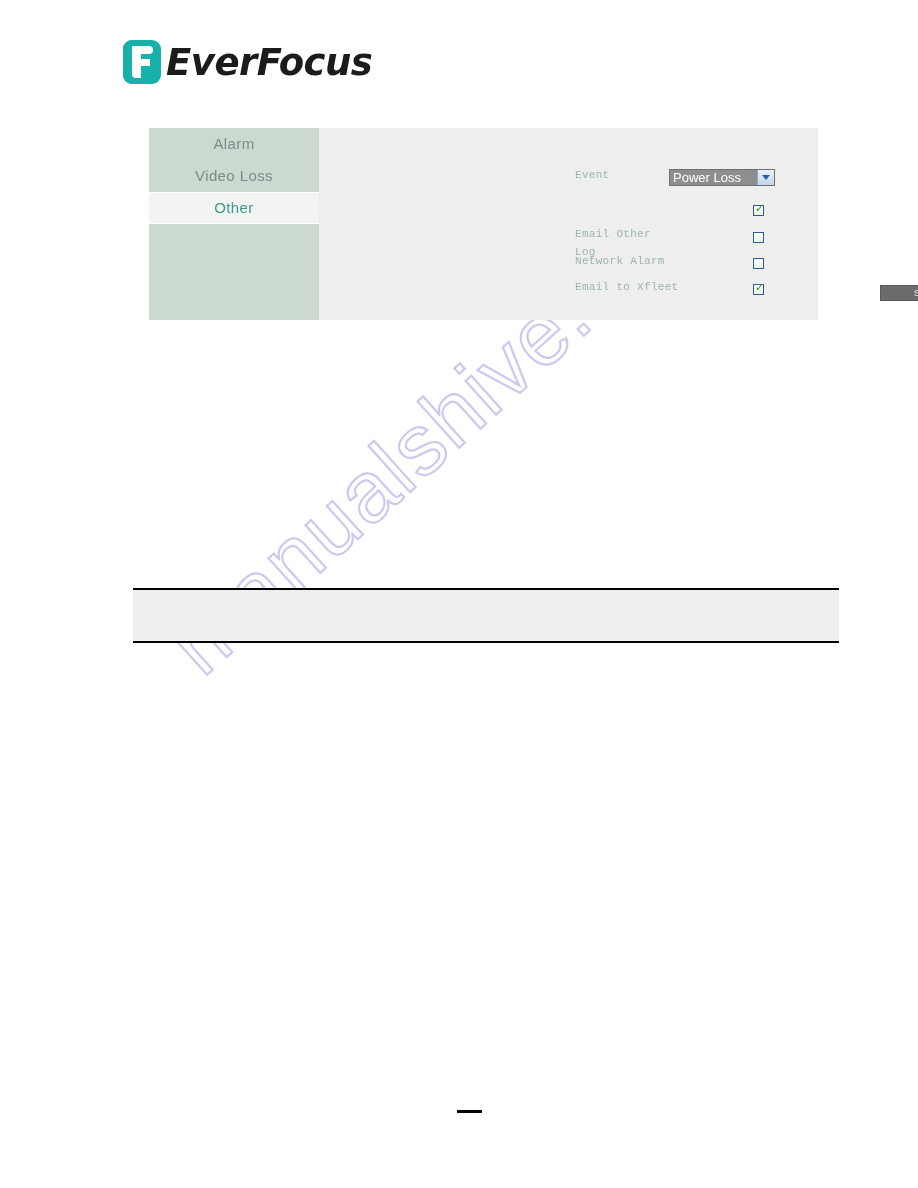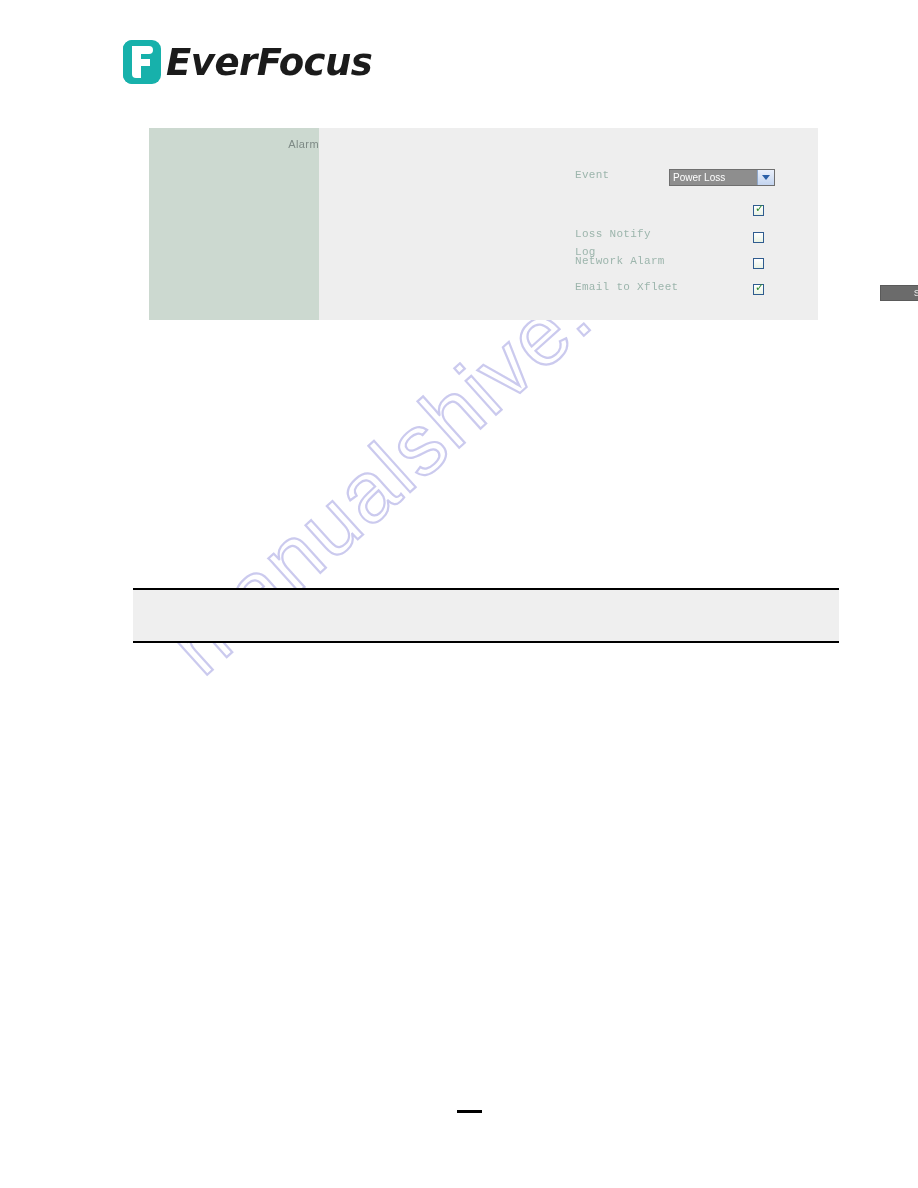--- a/index.html
+++ b/index.html
@@ -122,23 +122,23 @@
     position: absolute;
     left: 0;
     top: 0;
     width: 170px;
     height: 192px;
     background: #ccd9d0;
   }
   .nav-item {
     height: 32px;
     line-height: 32px;
-    text-align: right;
-    font-family: "Liberation Sans", sans-serif;
-    font-size: 11px;
+    text-align: center;
+    font-family: "Liberation Sans", sans-serif;
+    font-size: 15px;
     color: #7e8a86;
     letter-spacing: .4px;
     background: #ccd9d0;
     white-space: nowrap;
   }
   .nav-item.selected {
     background: #f2f4f2;
     color: #3e9a8d;
     border-top: 1px solid #ffffff;
     border-bottom: 1px solid #ffffff;
@@ -182,21 +182,21 @@
     background: #8e8e8e;
     border: 1px solid #6f6f6f;
     display: flex;
     align-items: center;
     overflow: hidden;
   }
   #event-select .sel-value {
     flex: 1 1 auto;
     padding-left: 3px;
     font-family: "Liberation Sans", sans-serif;
-    font-size: 10px;
+    font-size: 13px;
     color: #ffffff;
     line-height: 15px;
     white-space: nowrap;
     overflow: hidden;
   }
   #event-select .sel-arrow {
     flex: 0 0 auto;
     width: 16px;
     height: 15px;
     background: linear-gradient(#eaf0fb, #c3d4ef);
@@ -299,40 +299,42 @@
     <div class="f-mid"></div>
     <div class="f-notch"></div>
   </div>
   <div id="logo-word">EverFocus</div>
 </div>
 
 <div id="settings-panel">
 
   <div id="nav-sidebar">
     <div class="nav-item">Alarm</div>
+    <div class="nav-item">Video Loss</div>
+    <div class="nav-item selected">Other</div>
     <div class="nav-item filler"></div>
   </div>
 
   <div id="form-area">
 
     <div class="field-label" id="label-event">Event</div>
 
     <div id="event-select">
       <div class="sel-value">Power Loss</div>
       <div class="sel-arrow">
           <span class="caret"></span>
         </div>
     </div>
 
     <div class="field-label" id="label-log">Log</div>
     <div class="cbx" id="cbx-log">
       <span class="tick">✓</span>
     </div>
 
-    <div class="field-label" id="label-email">Loss Notify</div>
+    <div class="field-label" id="label-email">Email Other</div>
     <div class="cbx" id="cbx-email">
       <span class="tick"></span>
     </div>
 
     <div class="field-label" id="label-netalm">Network Alarm</div>
     <div class="cbx" id="cbx-netalm">
       <span class="tick"></span>
     </div>
 
     <div class="field-label" id="label-xfleet">Email to Xfleet</div>

